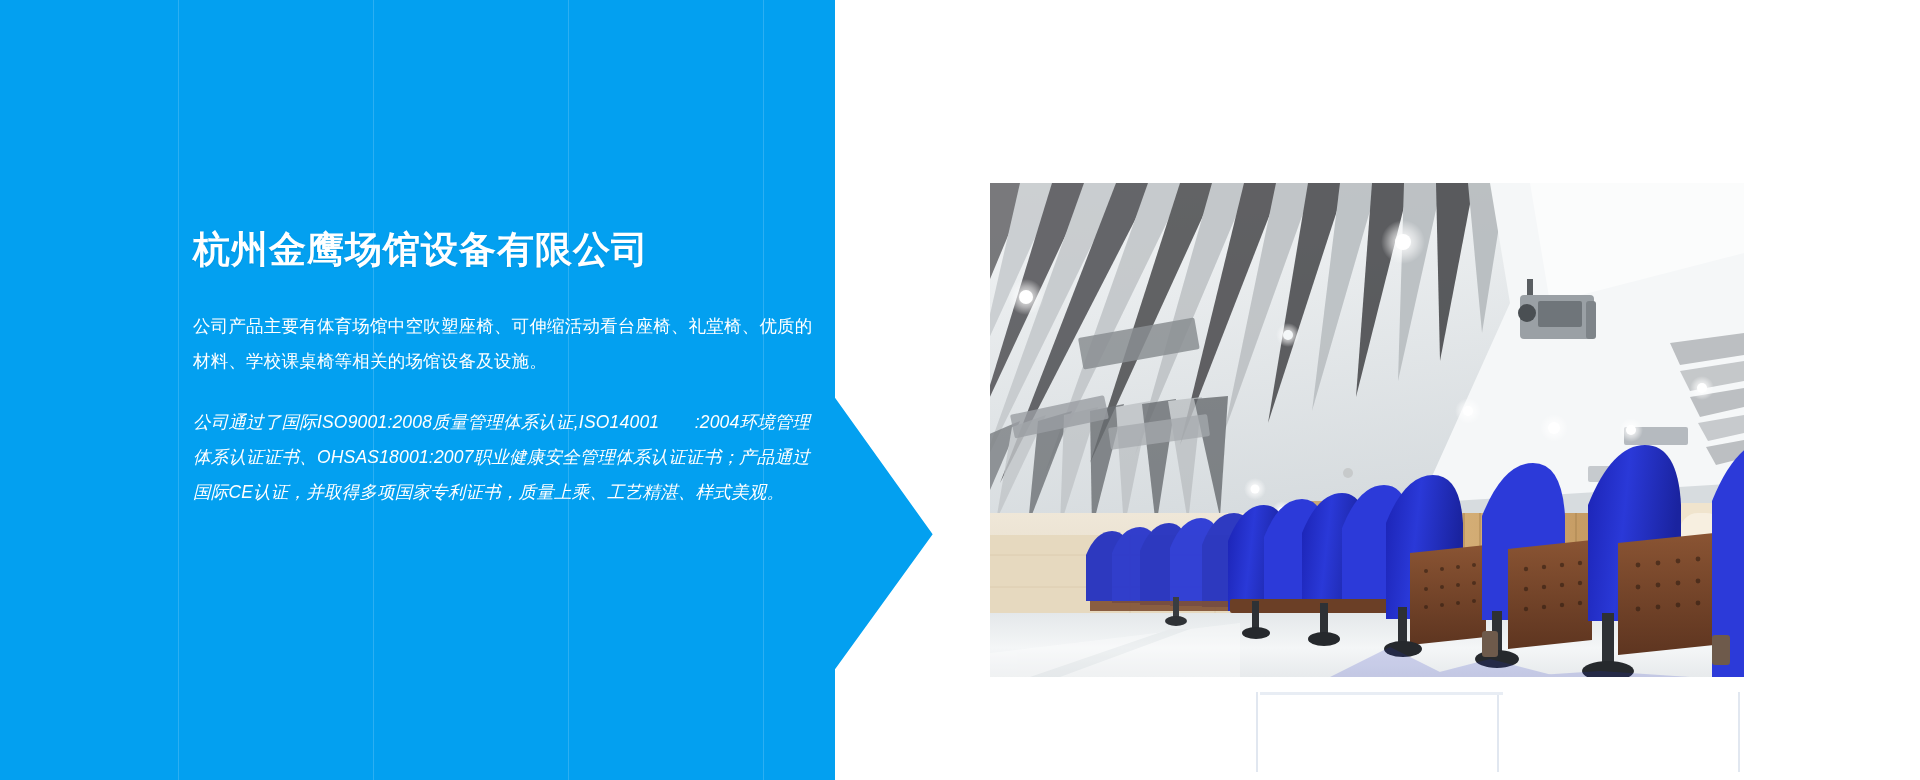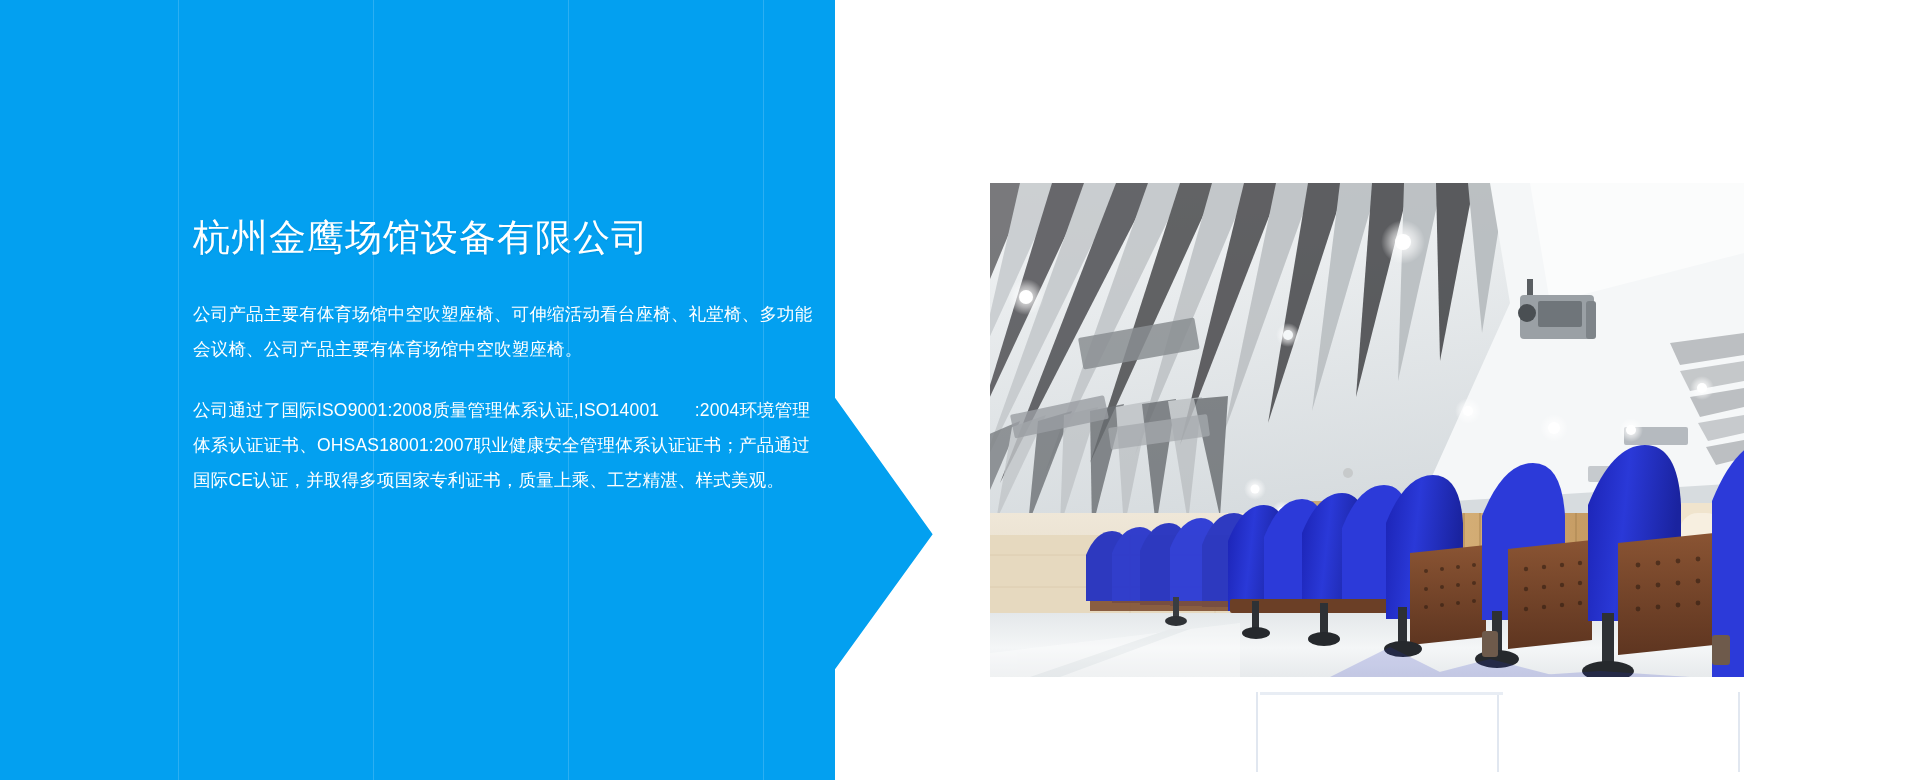--- a/index.html
+++ b/index.html
@@ -82,35 +82,36 @@
 
   
   .text-col {
     position:absolute;
     left:193px; top:215px;
     width:620px;
     color:#ffffff;
   }
   .headline {
     font-size:37px;
-    font-weight:normal;
+    font-weight:bold;
     letter-spacing:1px;
     line-height:1.25;
     margin-bottom:36px;
     text-shadow:0 1px 2px rgba(0,0,0,0.08);
     white-space:nowrap;
+    margin-top:12px;
   }
   .para {
     font-size:17.5px;
     line-height:2.0;
     margin-bottom:26px;
     color:#ffffff;
     letter-spacing:0.2px;
   }
-  .para:last-child { margin-bottom:0; }
+  .para:last-child { margin-bottom:0;font-style:italic; }
 
   
   .photo {
     position:absolute;
     left:990px; top:183px;
     width:754px; height:494px;
     overflow:hidden;
     background:#cfd6da;
   }
   .photo svg { display:block; width:754px; height:494px; }
@@ -124,21 +125,21 @@
 
   <div class="grid-blue"></div>
 
   <div class="white-notch"></div>
 
   <div class="grid-white"></div>
   <div class="grid-white-top"></div>
 
   <div class="text-col">
     <div class="headline">杭州金鹰场馆设备有限公司</div>
-    <p class="para">公司产品主要有体育场馆中空吹塑座椅、可伸缩活动看台座椅、礼堂椅、多功能会议椅、公司产品主要有体育场馆中空吹塑座椅。</p>
+    <p class="para">公司产品主要有体育场馆中空吹塑座椅、可伸缩活动看台座椅、礼堂椅、优质的材料、学校课桌椅等相关的场馆设备及设施。</p>
     <p class="para">公司通过了国际ISO9001:2008质量管理体系认证,ISO14001　　:2004环境管理体系认证证书、OHSAS18001:2007职业健康安全管理体系认证证书；产品通过国际CE认证，并取得多项国家专利证书，质量上乘、工艺精湛、样式美观。</p>
   </div>
 
   <div class="photo">
     <svg viewBox="0 0 754 494" preserveAspectRatio="none">
       <defs>
         <linearGradient id="ceilGrad" x1="0" y1="0" x2="0.3" y2="1">
           <stop offset="0%" stop-color="#f3f5f6"></stop>
           <stop offset="100%" stop-color="#d7dcdf"></stop>
         </linearGradient>

